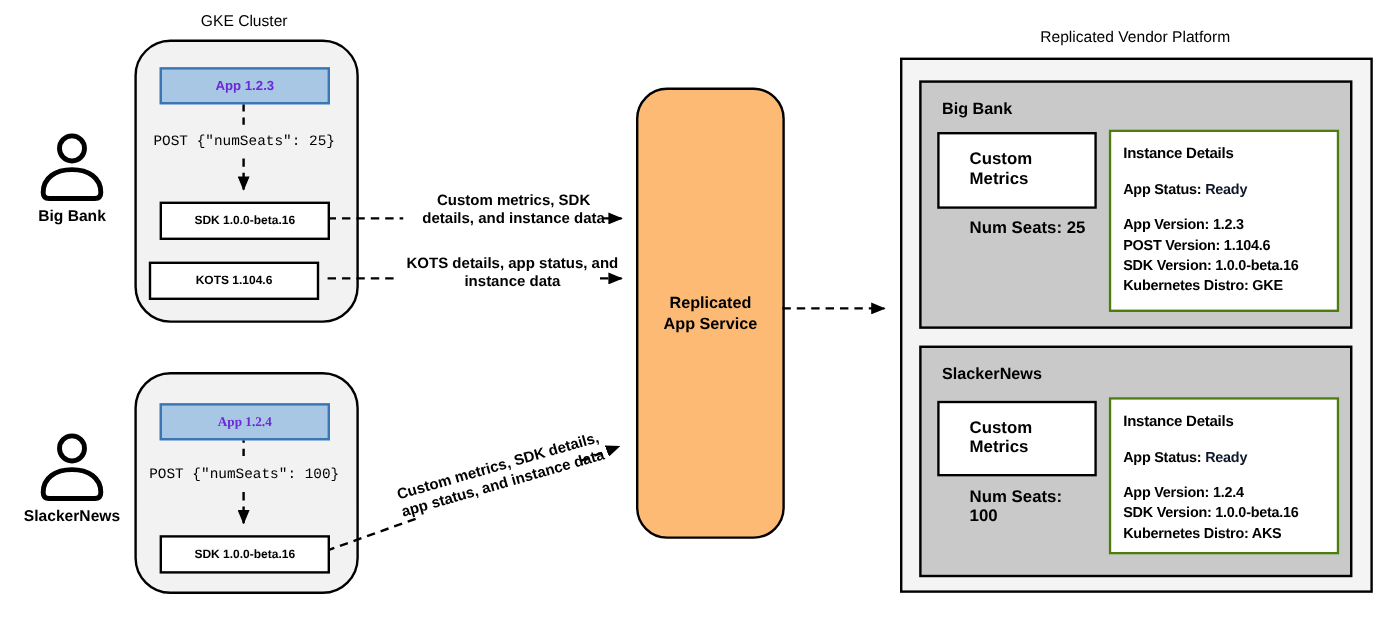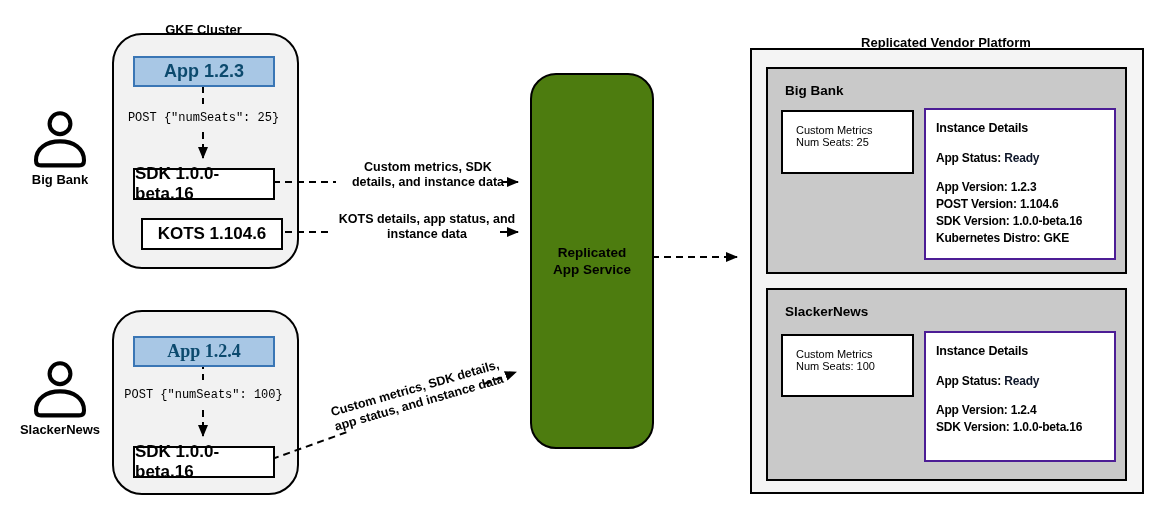--- a/index.html
+++ b/index.html
@@ -4,43 +4,43 @@
 <style>
   html,body{margin:0;padding:0;background:#ffffff;}
   .stage{
     position:relative;width:1166px;height:516px;background:#ffffff;overflow:hidden;
     font-family:"Liberation Sans",sans-serif;color:#000;
   }
   .abs{position:absolute;}
   svg.connectors{position:absolute;left:0;top:0;z-index:1;}
 
   
-  .outer-title{font-weight:bold;font-size:13px;text-align:center;z-index:3;margin-top:12px;}
+  .outer-title{font-weight:normal;font-size:13px;text-align:center;z-index:3;}
 
   
   .cluster{
     background:#f2f2f2;border:2px solid #000;border-radius:30px;z-index:0;
   }
   .service{
-    background:#4d7c0f;border:2px solid #000;border-radius:26px;z-index:0;
+    background:#fdba74;border:2px solid #000;border-radius:26px;z-index:0;
     display:flex;align-items:center;justify-content:center;text-align:center;
     font-weight:bold;font-size:13.5px;line-height:17px;
   }
   .service-label{width:92px;}
 
   
   .node-box{
     background:#ffffff;border:2px solid #000;z-index:2;
     display:flex;align-items:center;justify-content:center;
-    font-weight:bold;font-size:17px;
+    font-weight:bold;font-size:10px;
   }
   .app-box{
-    background:#a8c7e5;border:2px solid #3a76b5;color:#0c4a6e;z-index:2;
+    background:#a8c7e5;border:2px solid #3a76b5;color:#6d28d9;z-index:2;
     display:flex;align-items:center;justify-content:center;
-    font-weight:bold;font-size:18px;
+    font-weight:bold;font-size:11px;
   }
   .post-text{
     font-family:"Liberation Mono",monospace;font-size:12px;text-align:center;z-index:2;
   }
 
   
   .actor{display:flex;flex-direction:column;align-items:center;z-index:2;}
   .actor-label{font-weight:bold;font-size:13px;margin-top:2px;text-align:center;}
 
   
@@ -49,25 +49,25 @@
     background:transparent;
   }
   .edge-label.rotated{transform:rotate(-16deg);}
 
   
   .platform{background:#f4f4f4;border:2px solid #000;z-index:0;}
   .tenant{background:#c9c9c9;border:2px solid #000;z-index:1;}
   .tenant-name{position:absolute;left:17px;top:14px;font-weight:bold;font-size:13.5px;}
   .metrics-box{
     position:absolute;background:#fff;border:2px solid #000;
-    font-weight:normal;font-size:11px;padding:12px 0 0 13px;box-sizing:border-box;
+    font-weight:bold;font-size:14px;padding:12px 0 0 25px;box-sizing:border-box;
   }
-  .metrics-value{margin-top:0;}
+  .metrics-value{margin-top:25px;}
   .details-box{
-    position:absolute;background:#fff;border:2px solid #4c1d95;
+    position:absolute;background:#fff;border:2px solid #4d7c0f;
     font-weight:bold;font-size:12px;letter-spacing:-0.2px;
     padding:10px 6px 0 10px;box-sizing:border-box;line-height:17px;
   }
   .details-title{font-size:12.5px;}
   .status-line{margin-top:13px;}
   .status-ready{color:#0f172a;}
   .detail-lines{margin-top:12px;}
 </style>
 </head>
 <body>
@@ -119,21 +119,21 @@
       </g>
     </svg>
     <div class="actor-label">SlackerNews</div>
   </div>
 
   <div class="outer-title abs" style="left:112px;top:10px;width:183px;">GKE Cluster</div>
   <div class="cluster abs" style="left:112px;top:33px;width:183px;height:232px;"></div>
   <div class="app-box abs" style="left:133px;top:56px;width:138px;height:27px;">App 1.2.3</div>
   <div class="post-text abs" style="left:116px;top:111px;width:175px;">POST {"numSeats": 25}</div>
   <div class="node-box abs" style="left:133px;top:168px;width:138px;height:28px;">SDK 1.0.0-beta.16</div>
-  <div class="node-box abs" style="left:141px;top:218px;width:138px;height:28px;text-align:center;">KOTS 1.104.6</div>
+  <div class="node-box abs" style="left:124px;top:218px;width:138px;height:28px;text-align:center;">KOTS 1.104.6</div>
 
   <div class="cluster abs" style="left:112px;top:310px;width:183px;height:181px;"></div>
   <div class="app-box abs" style="left:133px;top:336px;width:138px;height:27px;font-family:Liberation Serif, serif;">App 1.2.4</div>
   <div class="post-text abs" style="left:112px;top:388px;width:183px;">POST {"numSeats": 100}</div>
   <div class="node-box abs" style="left:133px;top:446px;width:138px;height:28px;">SDK 1.0.0-beta.16</div>
 
   <div class="edge-label abs" style="left:328px;top:212px;width:198px;">KOTS details, app status, and instance data</div>
   <div class="edge-label abs" style="left:342px;top:160px;width:172px;">Custom metrics, SDK details, and instance data</div>
   <div class="edge-label rotated abs" style="left:328px;top:381px;width:178px;">Custom metrics, SDK details, app status, and instance data</div>
 
@@ -167,17 +167,18 @@
     <div class="metrics-box" style="left:13px;top:44px;width:133px;height:63px;">
       <div>Custom Metrics</div>
       <div class="metrics-value">Num Seats: 100</div>
     </div>
     <div class="details-box" style="left:156px;top:41px;width:192px;height:131px;">
       <div class="details-title">Instance Details</div>
       <div class="status-line"><span>App Status:</span> <span class="status-ready">Ready</span></div>
       <div class="detail-lines">
         <div>App Version: 1.2.4</div>
         <div>SDK Version: 1.0.0-beta.16</div>
+        <div>Kubernetes Distro: AKS</div>
       </div>
     </div>
   </div>
 
 </div>
 
 </body></html>

